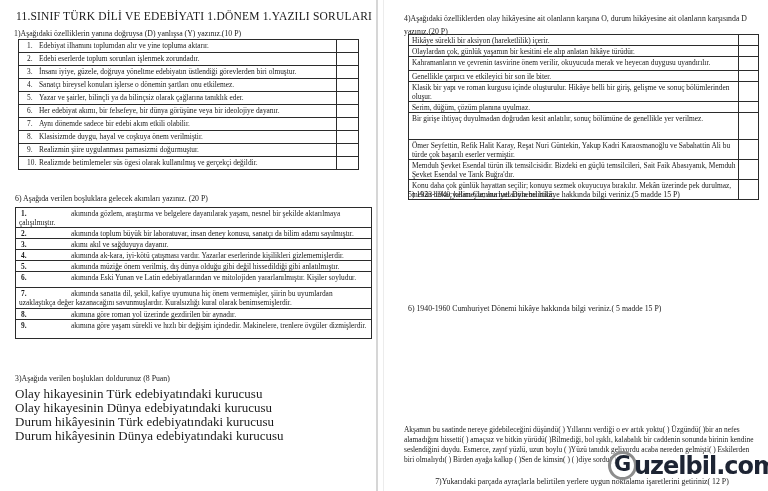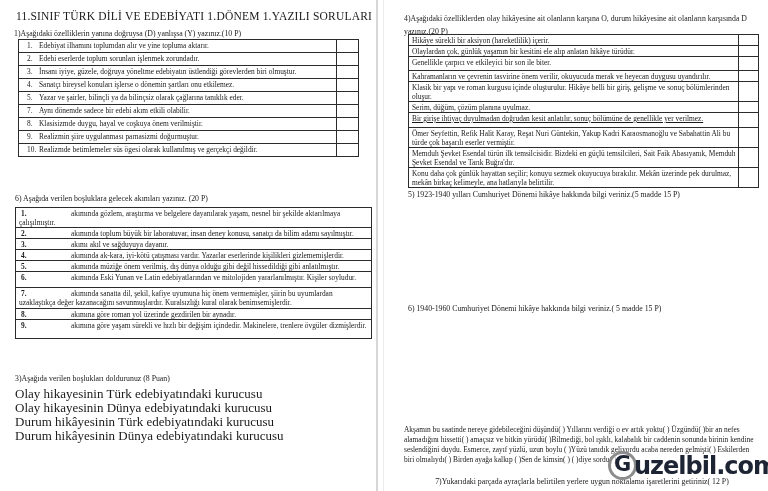--- a/index.html
+++ b/index.html
@@ -55,21 +55,21 @@
   .q4h { position:absolute; top:0; left:0; width:354px; }
   .t4 { position:absolute; top:22px; left:4px; width:350px; }
   .t4 td.txt { width:330px; }
   .t4 td.ans { width:20px; }
   .t4 tr:nth-child(1) td { height:10px; }
   .t4 tr:nth-child(2) td { height:10px; }
   .t4 tr:nth-child(3) td { height:14px; }
   .t4 tr:nth-child(4) td { height:11px; }
   .t4 tr:nth-child(5) td { height:19px; }
   .t4 tr:nth-child(6) td { height:9px; }
-  .t4 tr:nth-child(7) td { height:15px;text-decoration:underline; }
+  .t4 tr:nth-child(7) td { height:27px; }
   .t4 tr:nth-child(8) td { height:18px; }
   .t4 tr:nth-child(9) td { height:18px; }
   .t4 tr:nth-child(10) td { height:18px; }
 
   .q5h { position:absolute; top:176px; left:4px; }
   .q6h { position:absolute; top:290px; left:4px; }
   .q7p { position:absolute; top:413px; left:0; width:356px;
          font-size:7.4px; line-height:10px; }
   .q7h { position:absolute; top:463px; left:0; width:356px;text-align:center; }
 
@@ -112,20 +112,24 @@
         </tr>
           <tr>
           <td class="txt"><span class="n1">4.</span><span>Sanatçı bireysel konuları işlerse o dönemin şartları onu etkilemez.</span></td>
           <td class="ans"></td>
         </tr>
           <tr>
           <td class="txt"><span class="n1">5.</span><span>Yazar ve şairler, bilinçli ya da bilinçsiz olarak çağlarına tanıklık eder.</span></td>
           <td class="ans"></td>
         </tr>
           <tr>
+          <td class="txt"><span class="n1">6.</span><span>Her edebiyat akımı, bir felsefeye, bir dünya görüşüne veya bir ideolojiye dayanır.</span></td>
+          <td class="ans"></td>
+        </tr>
+          <tr>
           <td class="txt"><span class="n1">7.</span><span>Aynı dönemde sadece bir edebi akım etkili olabilir.</span></td>
           <td class="ans"></td>
         </tr>
           <tr>
           <td class="txt"><span class="n1">8.</span><span>Klasisizmde duygu, hayal ve coşkuya önem verilmiştir.</span></td>
           <td class="ans"></td>
         </tr>
           <tr>
           <td class="txt"><span class="n1">9.</span><span>Realizmin şiire uygulanması parnasizmi doğurmuştur.</span></td>
           <td class="ans"></td>
@@ -187,25 +191,25 @@
       <tbody>
           <tr>
           <td class="txt">Hikâye sürekli bir aksiyon (hareketlilik) içerir.</td>
           <td class="ans"></td>
         </tr>
           <tr>
           <td class="txt">Olaylardan çok, günlük yaşamın bir kesitini ele alıp anlatan hikâye türüdür.</td>
           <td class="ans"></td>
         </tr>
           <tr>
+          <td class="txt">Kahramanların ve çevrenin tasvirine önem verilir, okuyucuda merak ve heyecan duygusu uyandırılır.</td>
+          <td class="ans"></td>
+        </tr>
+          <tr>
           <td class="txt">Genellikle çarpıcı ve etkileyici bir son ile biter.</td>
-          <td class="ans"></td>
-        </tr>
-          <tr>
-          <td class="txt">Kahramanların ve çevrenin tasvirine önem verilir, okuyucuda merak ve heyecan duygusu uyandırılır.</td>
           <td class="ans"></td>
         </tr>
           <tr>
           <td class="txt">Klasik bir yapı ve roman kurgusu içinde oluşturulur. Hikâye belli bir giriş, gelişme ve sonuç bölümlerinden oluşur.</td>
           <td class="ans"></td>
         </tr>
           <tr>
           <td class="txt">Serim, düğüm, çözüm planına uyulmaz.</td>
           <td class="ans"></td>
         </tr>

